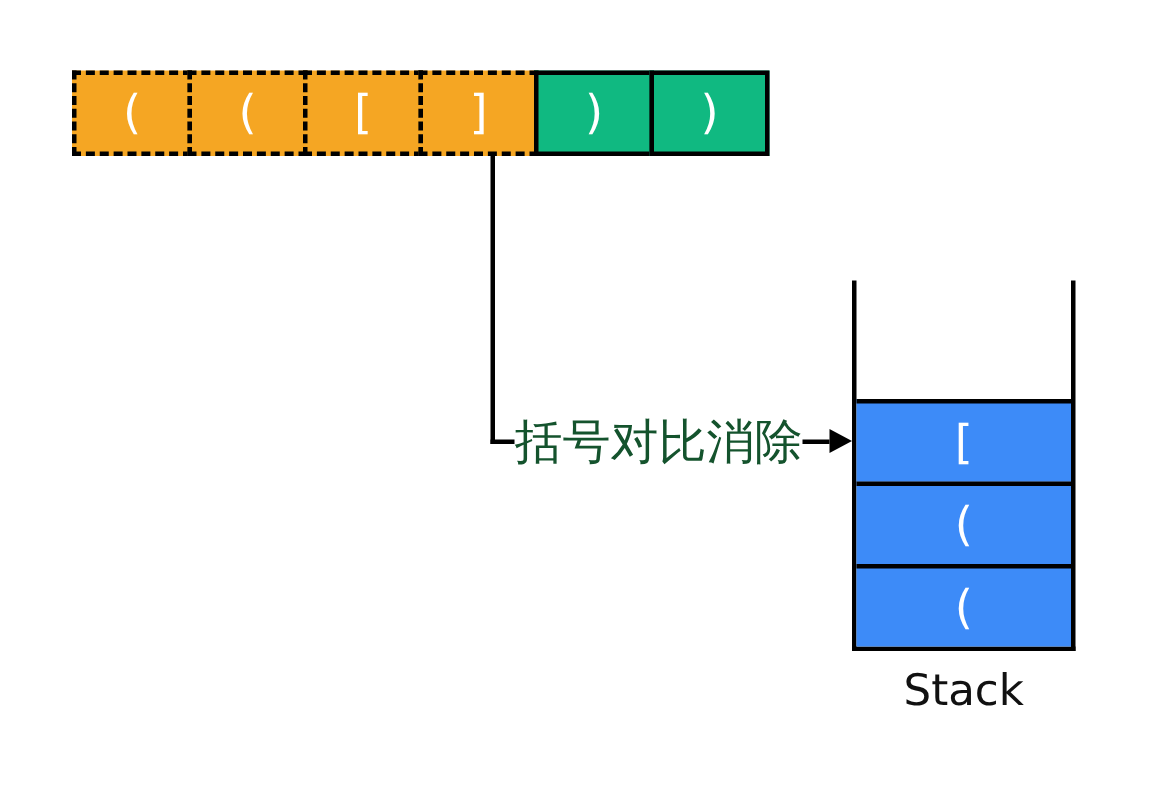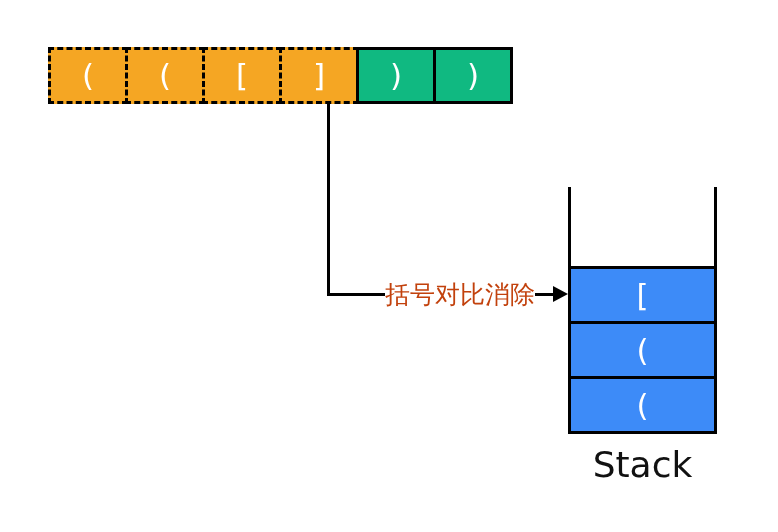--- a/index.html
+++ b/index.html
@@ -55,22 +55,22 @@
     top: 278px;
     width: 241px;
     height: 32px;
     display: flex;
     align-items: center;
   }
   .hline { height: 3px; background: var(--line, #000000); }
   .seg1 { flex: 1 1 auto; min-width: 10px; }
   .seg2 { width: 18px; flex: 0 0 auto; }
   .connector-label {
-    font-size: 25px;
-    color: #c2410c;
+    font-size: 32px;
+    color: #14532d;
     white-space: nowrap;
     line-height: 1;
     flex: 0 0 auto;
   }
   .arrowhead {
     flex: 0 0 auto;
     width: 0;
     height: 0;
     border-top: 8px solid transparent;
     border-bottom: 8px solid transparent;
@@ -108,21 +108,21 @@
     color: var(--cell-text, #ffffff);
     font-size: 31px;
     line-height: 1;
   }
   .stack-label {
     position: absolute;
     left: 568px;
     top: 445px;
     width: 149px;
     text-align: center;
-    font-size: 36px;
+    font-size: 29px;
     color: #111111;
     line-height: 1.1;
   }
 </style>
 </head>
 <body>
 
 <div class="canvas" style="--orange: #F5A623; --green: #10B981; --blue: #3D8BF8; --line: #000000; --cell-text: #FFFFFF; --bg: #FFFFFF;">
 
   <div class="bracket-row">

